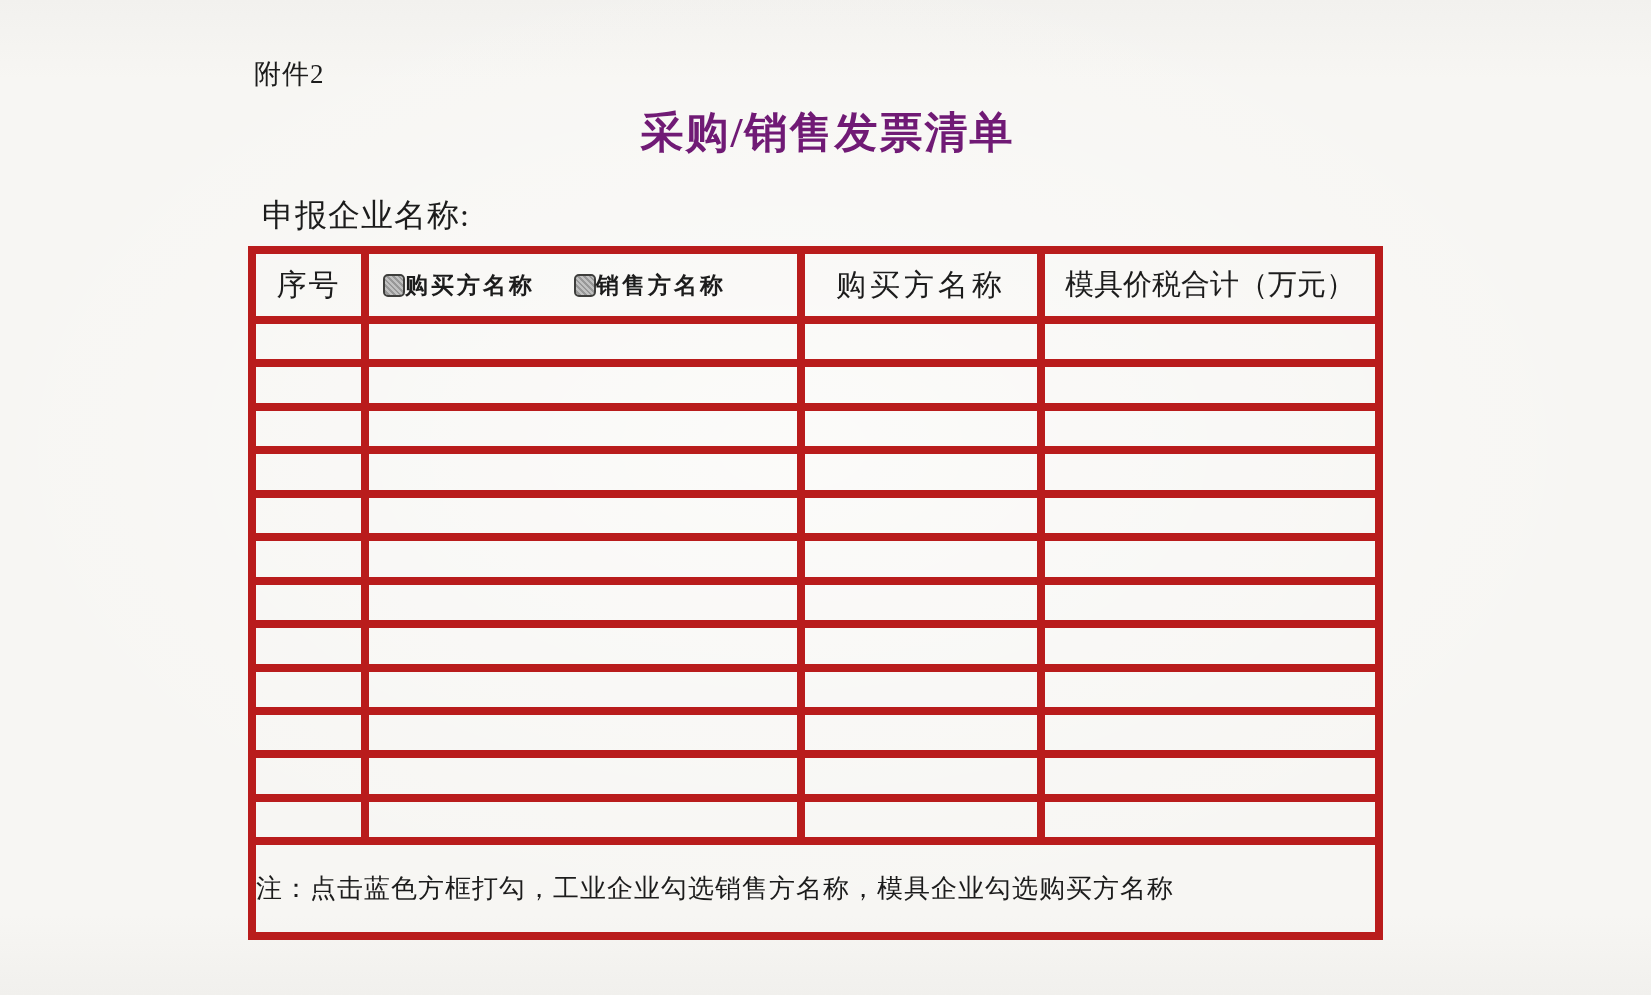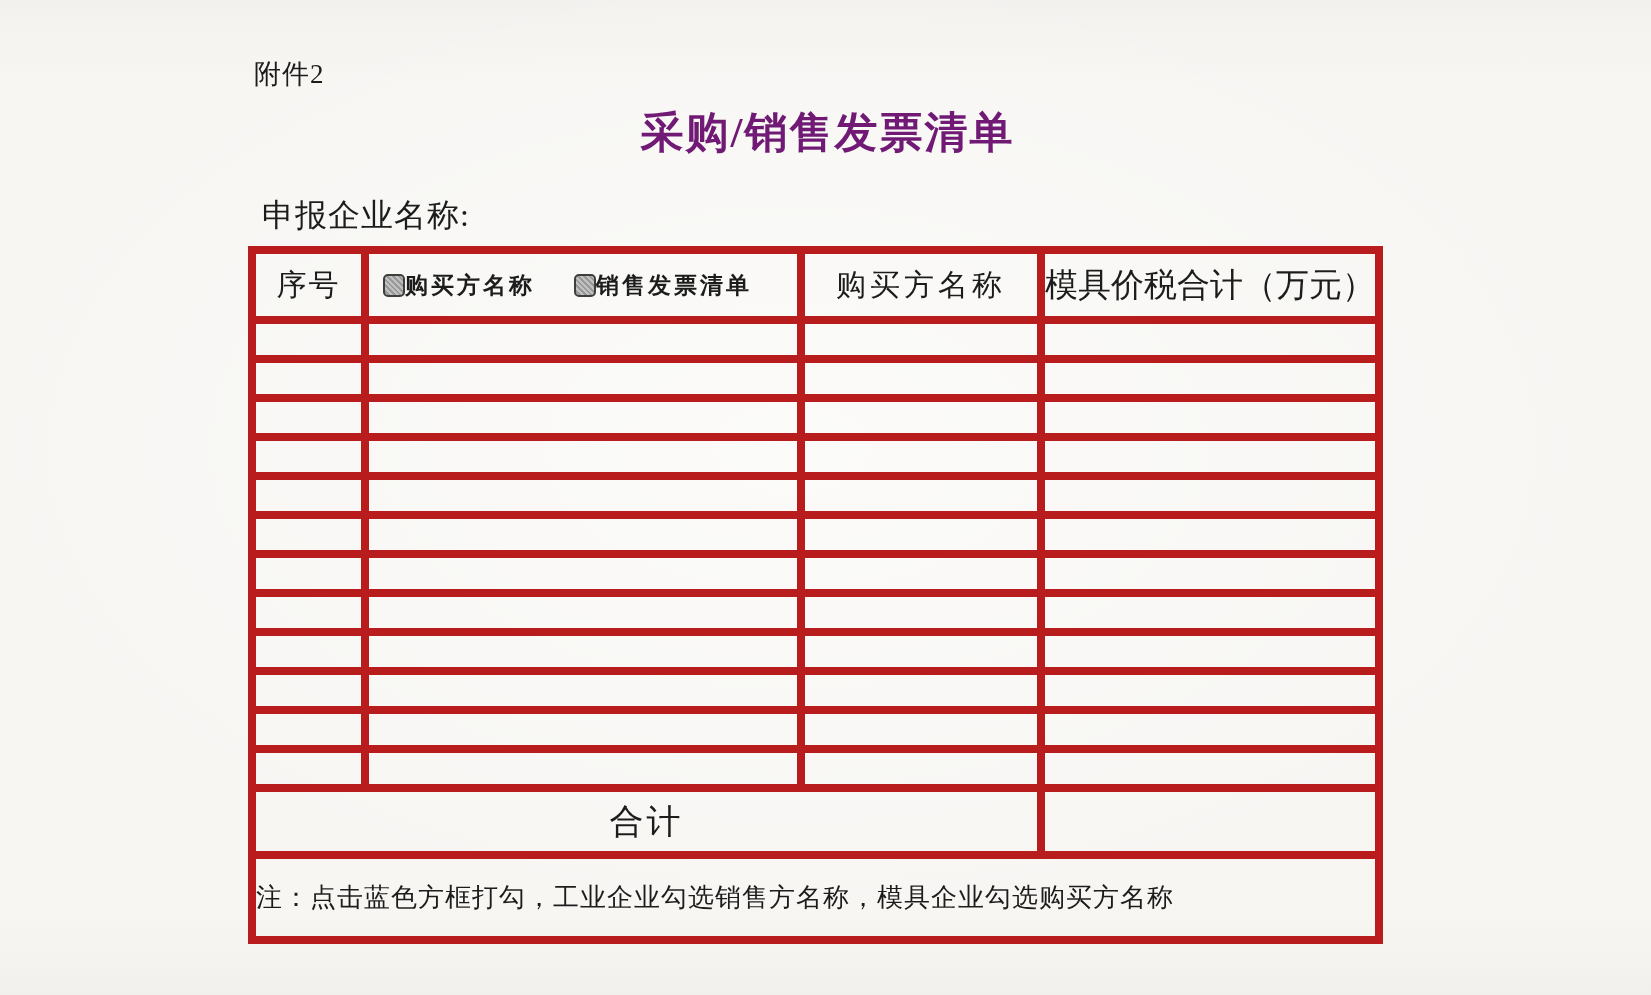--- a/index.html
+++ b/index.html
@@ -106,21 +106,22 @@
     white-space: nowrap;
   }
 
   td.invoice-no-header {
     text-align: center;
     font-size: 30px;
     letter-spacing: 4px;
   }
 
   td.amount-header {
-    font-size: 33px;
+    text-align: center;
+    font-size: 29px;
     letter-spacing: 0px;
     white-space: nowrap;
   }
 
   tbody.empty-rows tr { height: 39px; }
 
   tr.total-row { height: 67px; }
 
   td.total-cell {
     text-align: center;
@@ -155,21 +156,21 @@
   </colgroup>
 
   <thead>
     <tr class="header-row">
       <td class="serial-header">序号</td>
       <td class="party-header">
         <div class="party-options">
           <span class="checkbox"></span>
           <span class="party-label">购买方名称</span>
           <span class="checkbox second"></span>
-          <span class="party-label">销售发票清单</span>
+          <span class="party-label">销售方名称</span>
         </div>
       </td>
       <td class="invoice-no-header">购买方名称</td>
       <td class="amount-header">模具价税合计（万元）</td>
     </tr>
   </thead>
 
   <tbody class="empty-rows">
 
   <tr>
@@ -240,21 +241,17 @@
       </tr>
       <tr>
         <td></td>
         <td></td>
         <td></td>
         <td></td>
       </tr>
     </tbody>
 
   <tbody>
-    <tr class="total-row">
-      <td class="total-cell" colspan="3">合计</td>
-      <td></td>
-    </tr>
     <tr class="note-row">
       <td class="note-cell" colspan="4">注：点击蓝色方框打勾，工业企业勾选销售方名称，模具企业勾选购买方名称</td>
     </tr>
   </tbody>
 </table>
 
 </body></html>

